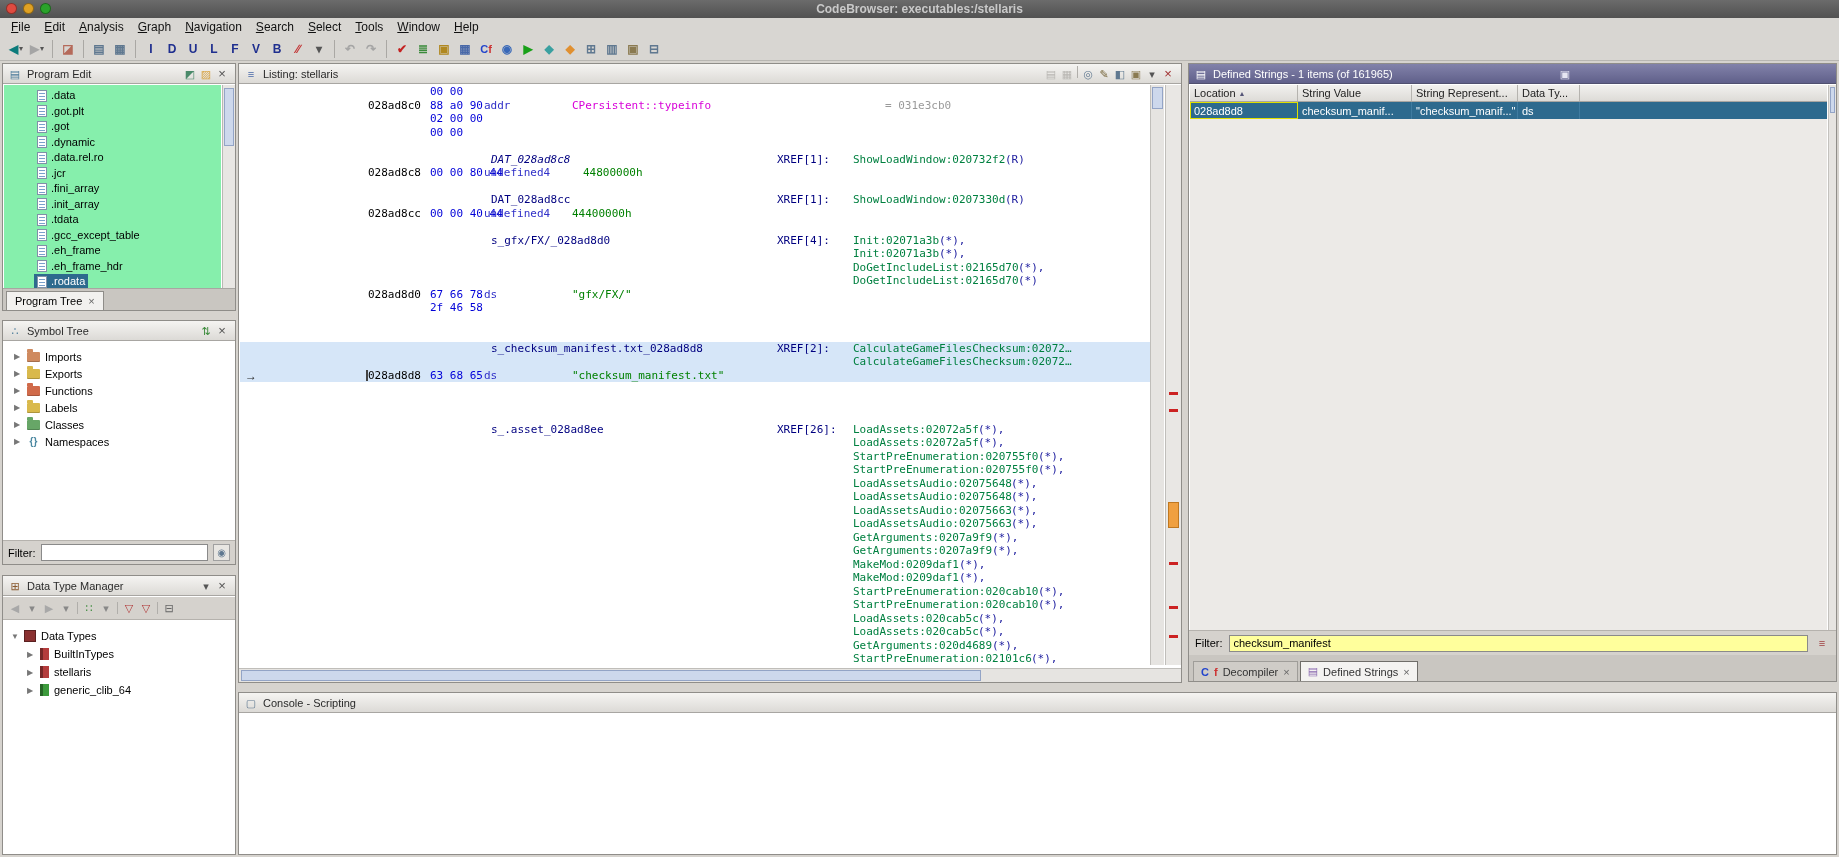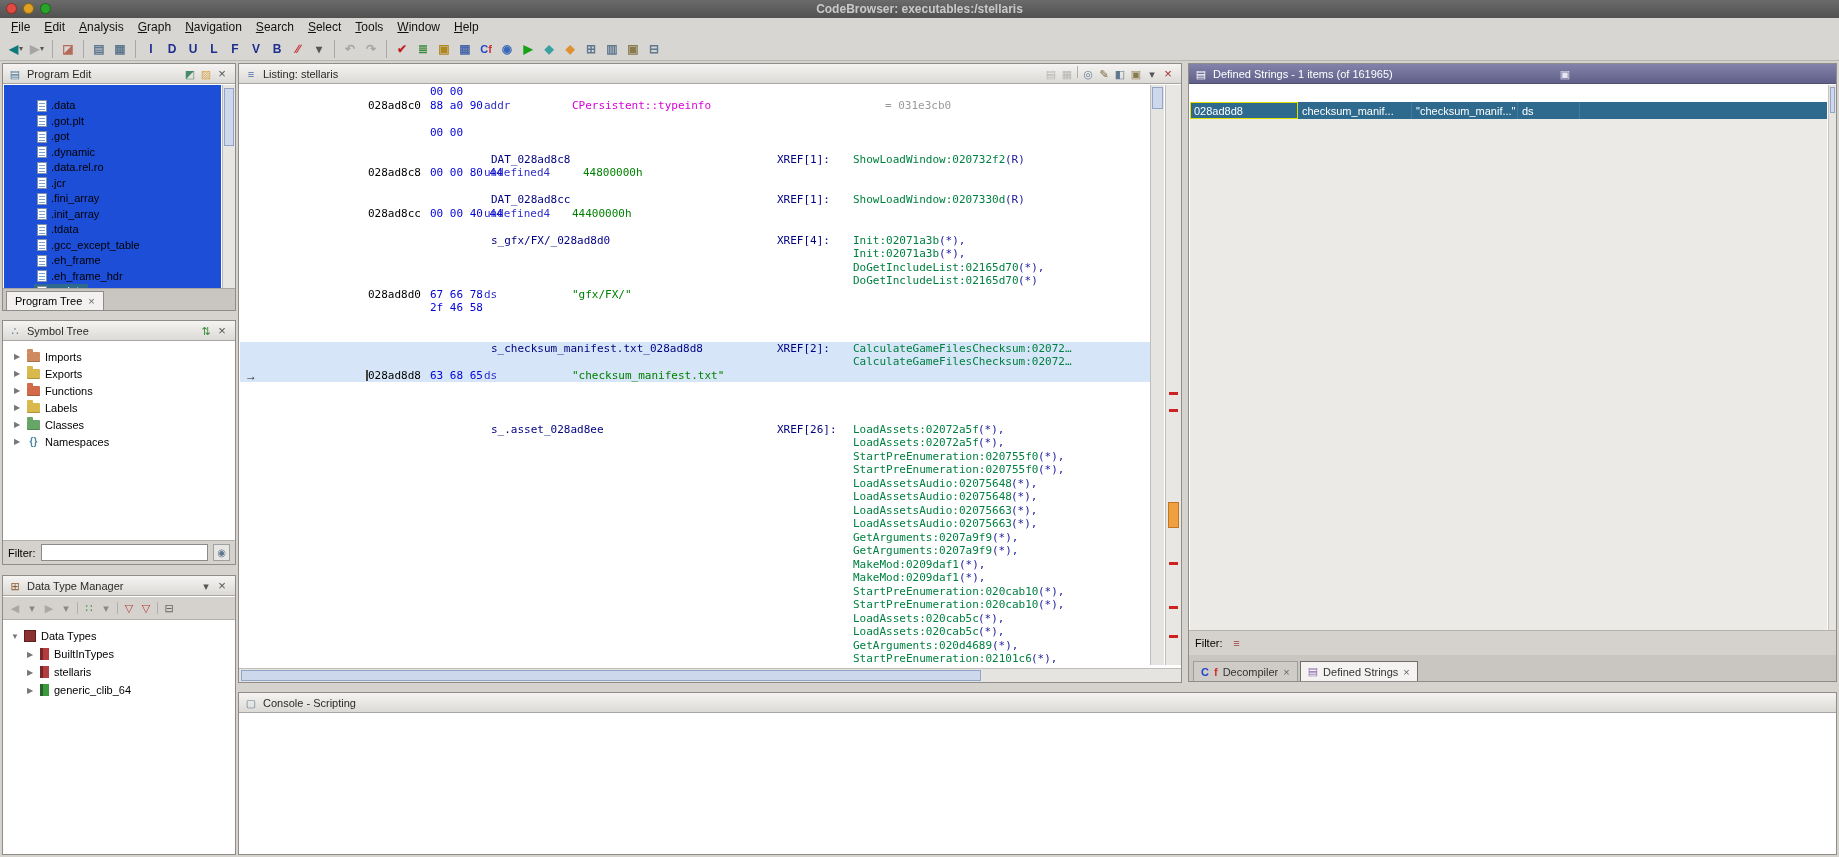--- a/index.html
+++ b/index.html
@@ -39,21 +39,21 @@
                  border-bottom-color:#50506f; }
   .spacer { flex:1; }
   .hicn { width:16px; height:16px; display:inline-flex; align-items:center;
           justify-content:center; font-size:11px; line-height:16px; }
   .hicn.lead { width:14px; }
   .hsep { width:1px; height:12px; background:#b0aeaa; margin:0 2px; }
 
   
   #pt-panel { left:2px; top:63px; width:234px; height:248px; }
   #pt-list { position:absolute; left:1px; right:14px; top:21px; height:212px;
-             overflow:hidden; padding-top:13px; background:#1d4ed8; }
+             overflow:hidden; padding-top:3px; background:#86efac; }
   .pt-item { height:15.5px; line-height:15px; padding-left:30px; font-size:11px; white-space:nowrap; }
   .pt-inner { display:inline-flex; align-items:center; gap:4px; padding:0 3px; height:15px; }
   .pt-inner.sel { background:#2d6a8e; color:#fff; }
   .page-icon { width:10px; height:12px; background:#fff; border:1px solid #8090a8;
                position:relative; flex:none; }
   .page-icon::before { content:""; position:absolute; left:1px; right:1px; top:2px; height:8px;
                background:repeating-linear-gradient(to bottom,#7aa0cc 0 1px,transparent 1px 3px); }
   .pt-scroll { position:absolute; right:0; top:21px; width:13px; height:204px;
                background:#e8e6e3; border-left:1px solid #bab8b4; }
   .scroll-thumb { position:absolute; left:1px; right:1px; background:#cdd8ec;
@@ -469,26 +469,29 @@
       <div class="lline" style="top: 0px;">
         <span class="seg c-b" style="left: 190px;">00 00</span>
       </div>
       <div class="lline" style="top: 13.5px;">
         <span class="seg c-a" style="left: 128px;">028ad8c0</span>
         <span class="seg c-b" style="left: 190px;">88 a0 90</span>
         <span class="seg c-m" style="left: 244px;">addr</span>
         <span class="seg c-ti" style="left: 332px;">CPersistent::typeinfo</span>
         <span class="seg c-eq" style="left: 645px;">= 031e3cb0</span>
       </div>
+      <div class="lline" style="top: 27px;">
+        <span class="seg c-b" style="left: 190px;">02 00 00</span>
+      </div>
       <div class="lline" style="top: 40.5px;">
         <span class="seg c-b" style="left: 190px;">00 00</span>
       </div>
       <div class="lline" style="top: 54px;"></div>
       <div class="lline" style="top: 67.5px;">
-        <span class="seg c-l" style="left: 251px;">DAT_028ad8c8</span>
+        <span class="seg c-l" style="left: 251px; font-style: italic;">DAT_028ad8c8</span>
         <span class="seg c-xh" style="left: 537px;">XREF[1]:</span>
         <span class="seg c-xt" style="left: 613px;">ShowLoadWindow:020732f2</span>
         <span class="seg c-xs" style="left: 765px;">(R)</span>
       </div>
       <div class="lline" style="top: 81px;">
         <span class="seg c-a" style="left: 128px;">028ad8c8</span>
         <span class="seg c-b" style="left: 190px;">00 00 80 44</span>
         <span class="seg c-m" style="left: 244px;">undefined4</span>
         <span class="seg c-n" style="left: 343px;">44800000h</span>
       </div>
@@ -649,40 +652,57 @@
   </div>
   <div id="console-body"></div>
 </div>
 
 <div class="panel" id="ds-panel">
   <div class="phead focus">
     <span class="hicn lead" style="color: rgb(255, 255, 255);">▤</span>
     <span>Defined Strings - 1 items (of 161965)</span>
     <span class="hicn ds-hdr-right" style="color: rgb(230, 230, 242);">▣</span>
   </div>
+  <div id="ds-header">
+      <div class="ds-hcell" style="width: 108px;">
+        <span>Location</span>
+        <span class="sort" style="color: rgb(85, 85, 119);">▲</span>
+      </div>
+      <div class="ds-hcell" style="width: 114px;">
+        <span>String Value</span>
+      </div>
+      <div class="ds-hcell" style="width: 106px;">
+        <span>String Represent...</span>
+      </div>
+      <div class="ds-hcell" style="width: 62px;">
+        <span>Data Ty...</span>
+      </div>
+      <div class="ds-hcell ds-hfill"></div>
+    </div>
   <div id="ds-row">
       <div class="ds-cell focus" style="width: 108px;">
         <span>028ad8d8</span>
       </div>
       <div class="ds-cell" style="width: 114px;">
         <span>checksum_manif...</span>
       </div>
       <div class="ds-cell" style="width: 106px;">
         <span>"checksum_manif..."</span>
       </div>
       <div class="ds-cell" style="width: 62px;">
         <span>ds</span>
       </div>
     </div>
   <div id="ds-body-empty"></div>
   <div id="ds-vscroll">
     <div class="scroll-thumb" style="top:2px;height:26px"></div>
   </div>
   <div id="ds-filter">
     <span>Filter:</span>
+    <input value="checksum_manifest" style="">
     <span class="hicn" style="color: rgb(160, 64, 64);">≡</span>
   </div>
   <div id="ds-tabs">
       <div class="ds-tab">
         <span class="cf-c">C</span>
         <span class="cf-f">f</span>
         <span>Decompiler</span>
         <span class="tab-x">×</span>
       </div>
       <div class="ds-tab active">

